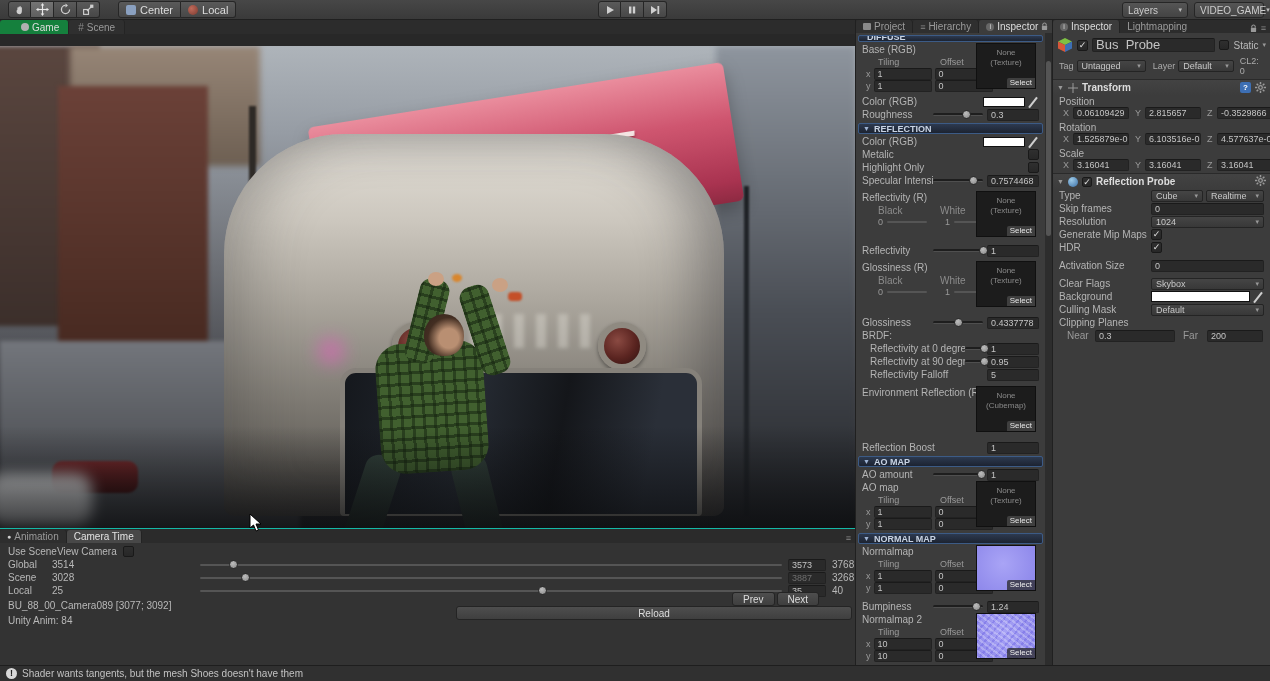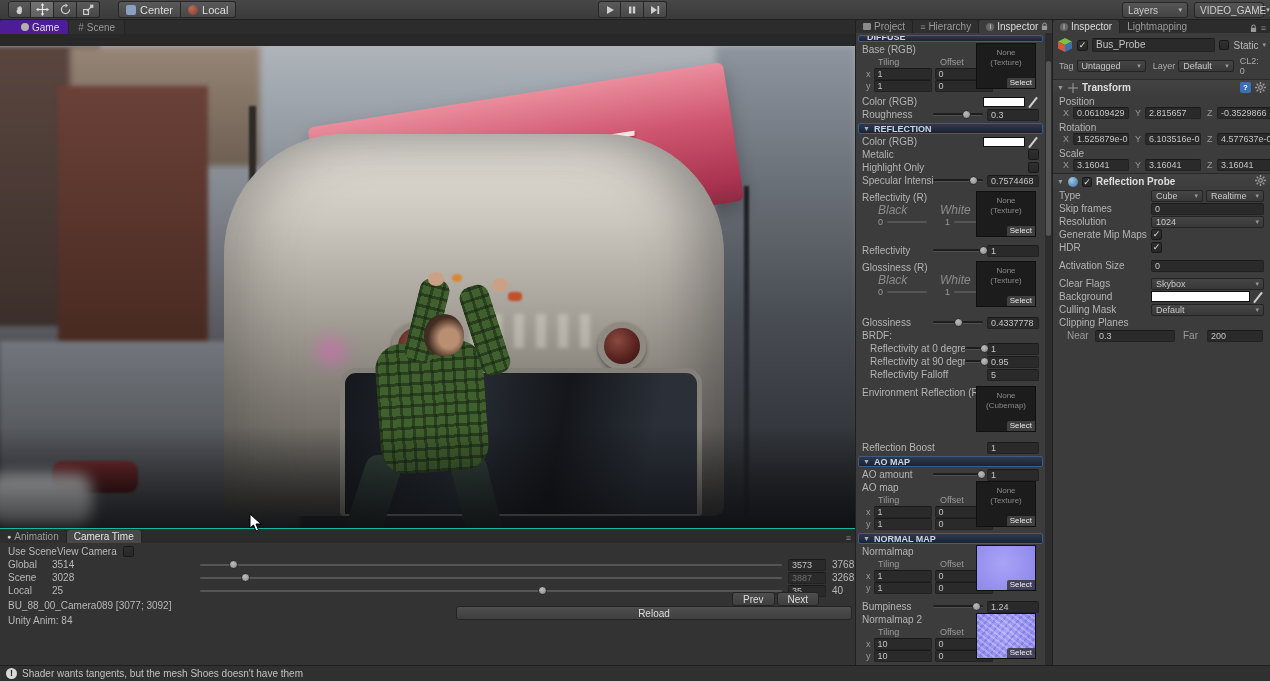--- a/index.html
+++ b/index.html
@@ -29,21 +29,21 @@
   #layersdrop{position:absolute;left:1122px;top:2px;width:66px;}
   #layoutdrop{position:absolute;left:1194px;top:2px;width:70px;}
   .tdrop{height:16px;background:linear-gradient(#555,#444);border:1px solid #262626;border-radius:3px;
     color:#ccc;display:flex;align-items:center;justify-content:space-between;padding:0 5px;font-size:10px;}
   .darr{font-size:7px;color:#bbb;}
 
   
   #gametabs{left:0;top:20px;width:855px;height:14px;background:#2c2c2c;display:flex;align-items:flex-end;}
   .tab{height:14px;display:flex;align-items:center;gap:3px;padding:0 9px;font-size:10px;color:#999;
     background:#2f2f2f;border-right:1px solid #242424;border-radius:3px 3px 0 0;}
-  .tab.on{background:#4c1d95;color:#ddd;padding-left:21px;}
+  .tab.on{background:#15803d;color:#ddd;padding-left:21px;}
   #gamectl{left:0;top:34px;width:855px;height:12px;background:#282828;border-bottom:1px solid #1d1d1d;
     display:flex;align-items:center;font-size:9px;color:#9a9a9a;}
   #gamectl .right{margin-left:auto;display:flex;gap:12px;padding-right:14px;align-items:center;}
 
   
   #scene{left:0;top:46px;width:855px;height:482px;overflow:hidden;
     background:linear-gradient(180deg,#aeb4ba 0%,#969ca4 18%,#6d7076 45%,#46474c 70%,#232428 100%);}
   #bldg1{left:-10px;top:0;width:110px;height:280px;background:linear-gradient(#5a463f,#3c2f2b);filter:blur(2px);}
   #bldg2{left:58px;top:40px;width:150px;height:280px;background:linear-gradient(#6b4138,#45281f);filter:blur(2px);}
   #bldg3{left:70px;top:0;width:190px;height:120px;background:linear-gradient(#978677,#6d5f52);filter:blur(3px);}
@@ -131,33 +131,33 @@
   .texbox.nm1{background:radial-gradient(circle at 45% 40%,#a9a4f6,#8a84e9);color:transparent;}
   .texbox.nm2{background:radial-gradient(circle at 45% 40%,#a9a4f6,#8a84e9);color:transparent;}
   .texbox.nm2::before{content:"";position:absolute;inset:0;background:
     repeating-linear-gradient(37deg,rgba(255,255,255,.25) 0 2px,rgba(0,0,0,0) 2px 5px),
     repeating-linear-gradient(-50deg,rgba(90,80,220,.3) 0 2px,rgba(0,0,0,0) 2px 6px);}
   .texbox.nm1 .texsel,.texbox.nm2 .texsel{color:#efefef;background:rgba(40,40,40,.75);}
   .tilh{display:flex;height:12px;align-items:center;font-size:9px;color:#9a9a9a;padding-left:22px;}
   .tilh span:first-child{width:62px;} 
   .tilr{display:flex;align-items:center;height:12px;padding-left:10px;font-size:9px;color:#9a9a9a;gap:3px;}
   .tilr .fld{width:58px;}
-  .bwh{display:flex;height:12px;align-items:center;font-size:12px;color:#8c8c8c;padding-left:22px;font-style:italic;}
+  .bwh{display:flex;height:12px;align-items:center;font-size:10px;color:#8c8c8c;padding-left:22px;}
   .bwh span:first-child{width:62px;}
   .bwv{display:flex;align-items:center;height:12px;padding-left:22px;font-size:9px;color:#9a9a9a;gap:4px;}
   .bwtrack{width:40px;height:2px;background:#555;border-radius:1px;margin-right:14px;}
   .swatch{width:42px;height:10px;background:#fff;border:1px solid #111;flex:none;}
   .eyedrop{width:12px;height:12px;margin-left:2px;position:relative;flex:none;}
   .eyedrop::before{content:"";position:absolute;left:5px;top:0;width:2px;height:13px;background:#cfcfcf;transform:rotate(38deg);}
   .indent{padding-left:14px;}
 
   
   #insp{left:1052px;top:20px;width:218px;height:645px;border-left:1px solid #202020;}
   #insp .hdr{display:flex;align-items:center;gap:4px;padding:4px 4px 2px 4px;}
-  #insp .namefld{flex:1;height:14px;font-size:10px;line-height:12px;}
+  #insp .namefld{flex:1;height:14px;font-size:13px;line-height:12px;}
   .tagrow{display:flex;align-items:center;gap:3px;padding:1px 4px 3px 6px;font-size:9px;color:#aaa;}
   .comp{border-top:1px solid #2a2a2a;}
   .comphdr{display:flex;align-items:center;gap:4px;height:15px;padding:0 4px;background:linear-gradient(#434343,#3c3c3c);
     font-weight:bold;color:#ddd;font-size:10px;}
   .comphdr .fo{font-size:7px;color:#999;font-weight:normal;}
   .irow{display:flex;align-items:center;height:13px;padding:0 6px;font-size:10px;color:#b4b4b4;}
   .irow .lab{width:92px;flex:none;overflow:hidden;white-space:nowrap;}
   .veclab{padding:1px 6px 0 6px;font-size:10px;color:#b4b4b4;height:12px;}
   .vrow{display:flex;align-items:center;gap:2px;padding:0 6px 2px 10px;}
   .axl{font-size:9px;color:#9a9a9a;width:8px;flex:none;}

